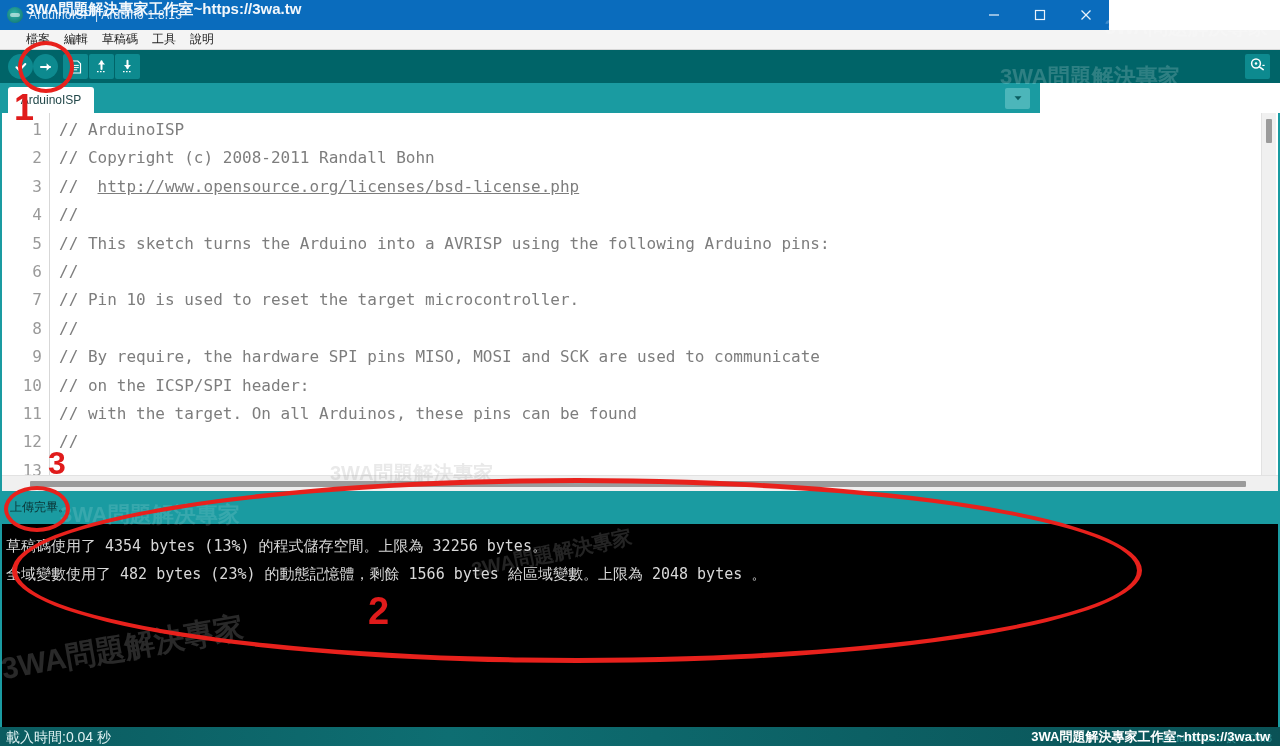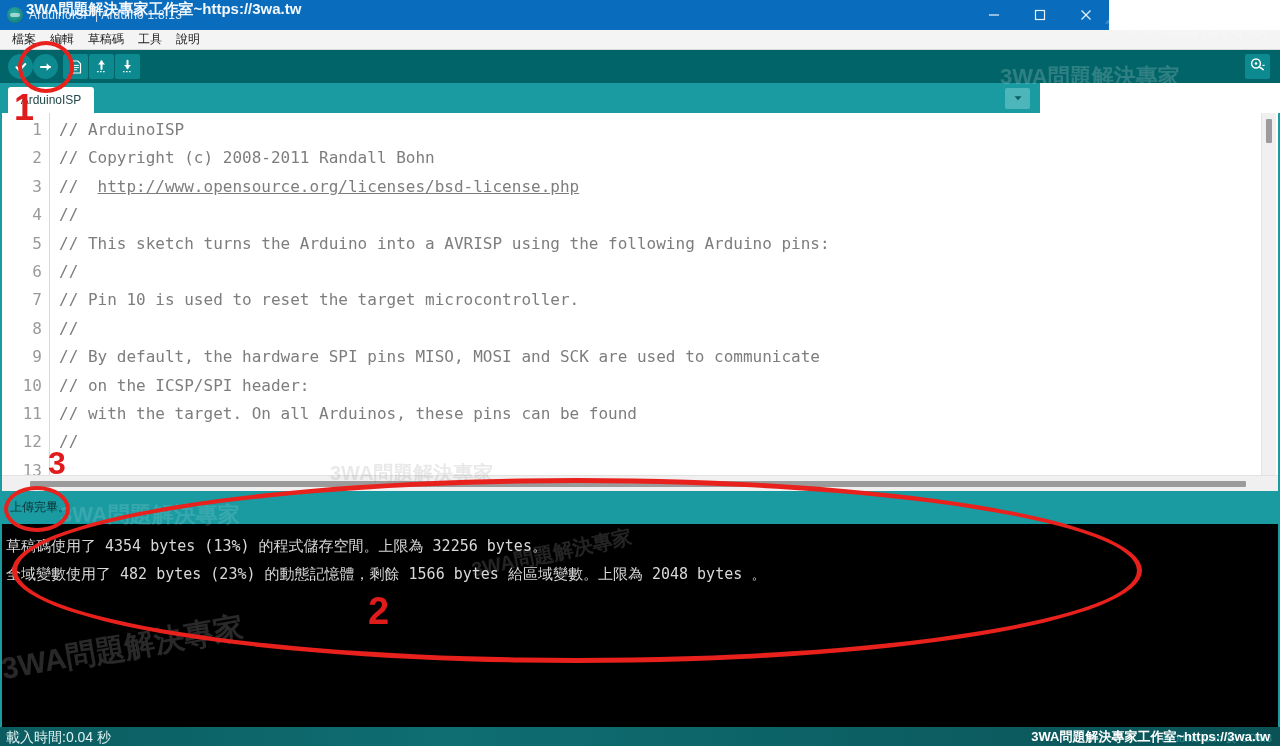--- a/index.html
+++ b/index.html
@@ -48,21 +48,21 @@
   }
   .winbtn svg { display: block; }
 
   
   .menubar {
     position: absolute; left: 0; top: 30px;
     width: 1280px; height: 20px;
     background: #f4f4f4;
     border-bottom: 1px solid #d8d8d8;
     display: flex; align-items: center;
-    padding-left: 6px;
+    padding-left: 20px;
   }
   .menuitem {
     font-size: 12px; color: #1c1c1c;
     padding: 1px 6px; margin-right: 2px;
     white-space: nowrap;
     font-family: "Liberation Sans", sans-serif;
   }
 
   
   .toolbar {
@@ -380,21 +380,21 @@
     <div class="codearea">
       <div class="lines-wrap" id="code-lines">
           <div class="cl">// ArduinoISP</div>
           <div class="cl">// Copyright (c) 2008-2011 Randall Bohn</div>
           <div class="cl">//  <span class="lnk">http://www.opensource.org/licenses/bsd-license.php</span></div>
           <div class="cl">//</div>
           <div class="cl">// This sketch turns the Arduino into a AVRISP using the following Arduino pins:</div>
           <div class="cl">//</div>
           <div class="cl">// Pin 10 is used to reset the target microcontroller.</div>
           <div class="cl">//</div>
-          <div class="cl">// By default, the hardware SPI pins MISO, MOSI and SCK are used to communicate</div>
+          <div class="cl">// By require, the hardware SPI pins MISO, MOSI and SCK are used to communicate</div>
           <div class="cl">// on the ICSP/SPI header:</div>
           <div class="cl">// with the target. On all Arduinos, these pins can be found</div>
           <div class="cl">//</div>
         </div>
     </div>
     <div class="vscroll">
       <div class="vthumb"></div>
     </div>
     <div class="hscroll">
       <div class="hthumb"></div>

